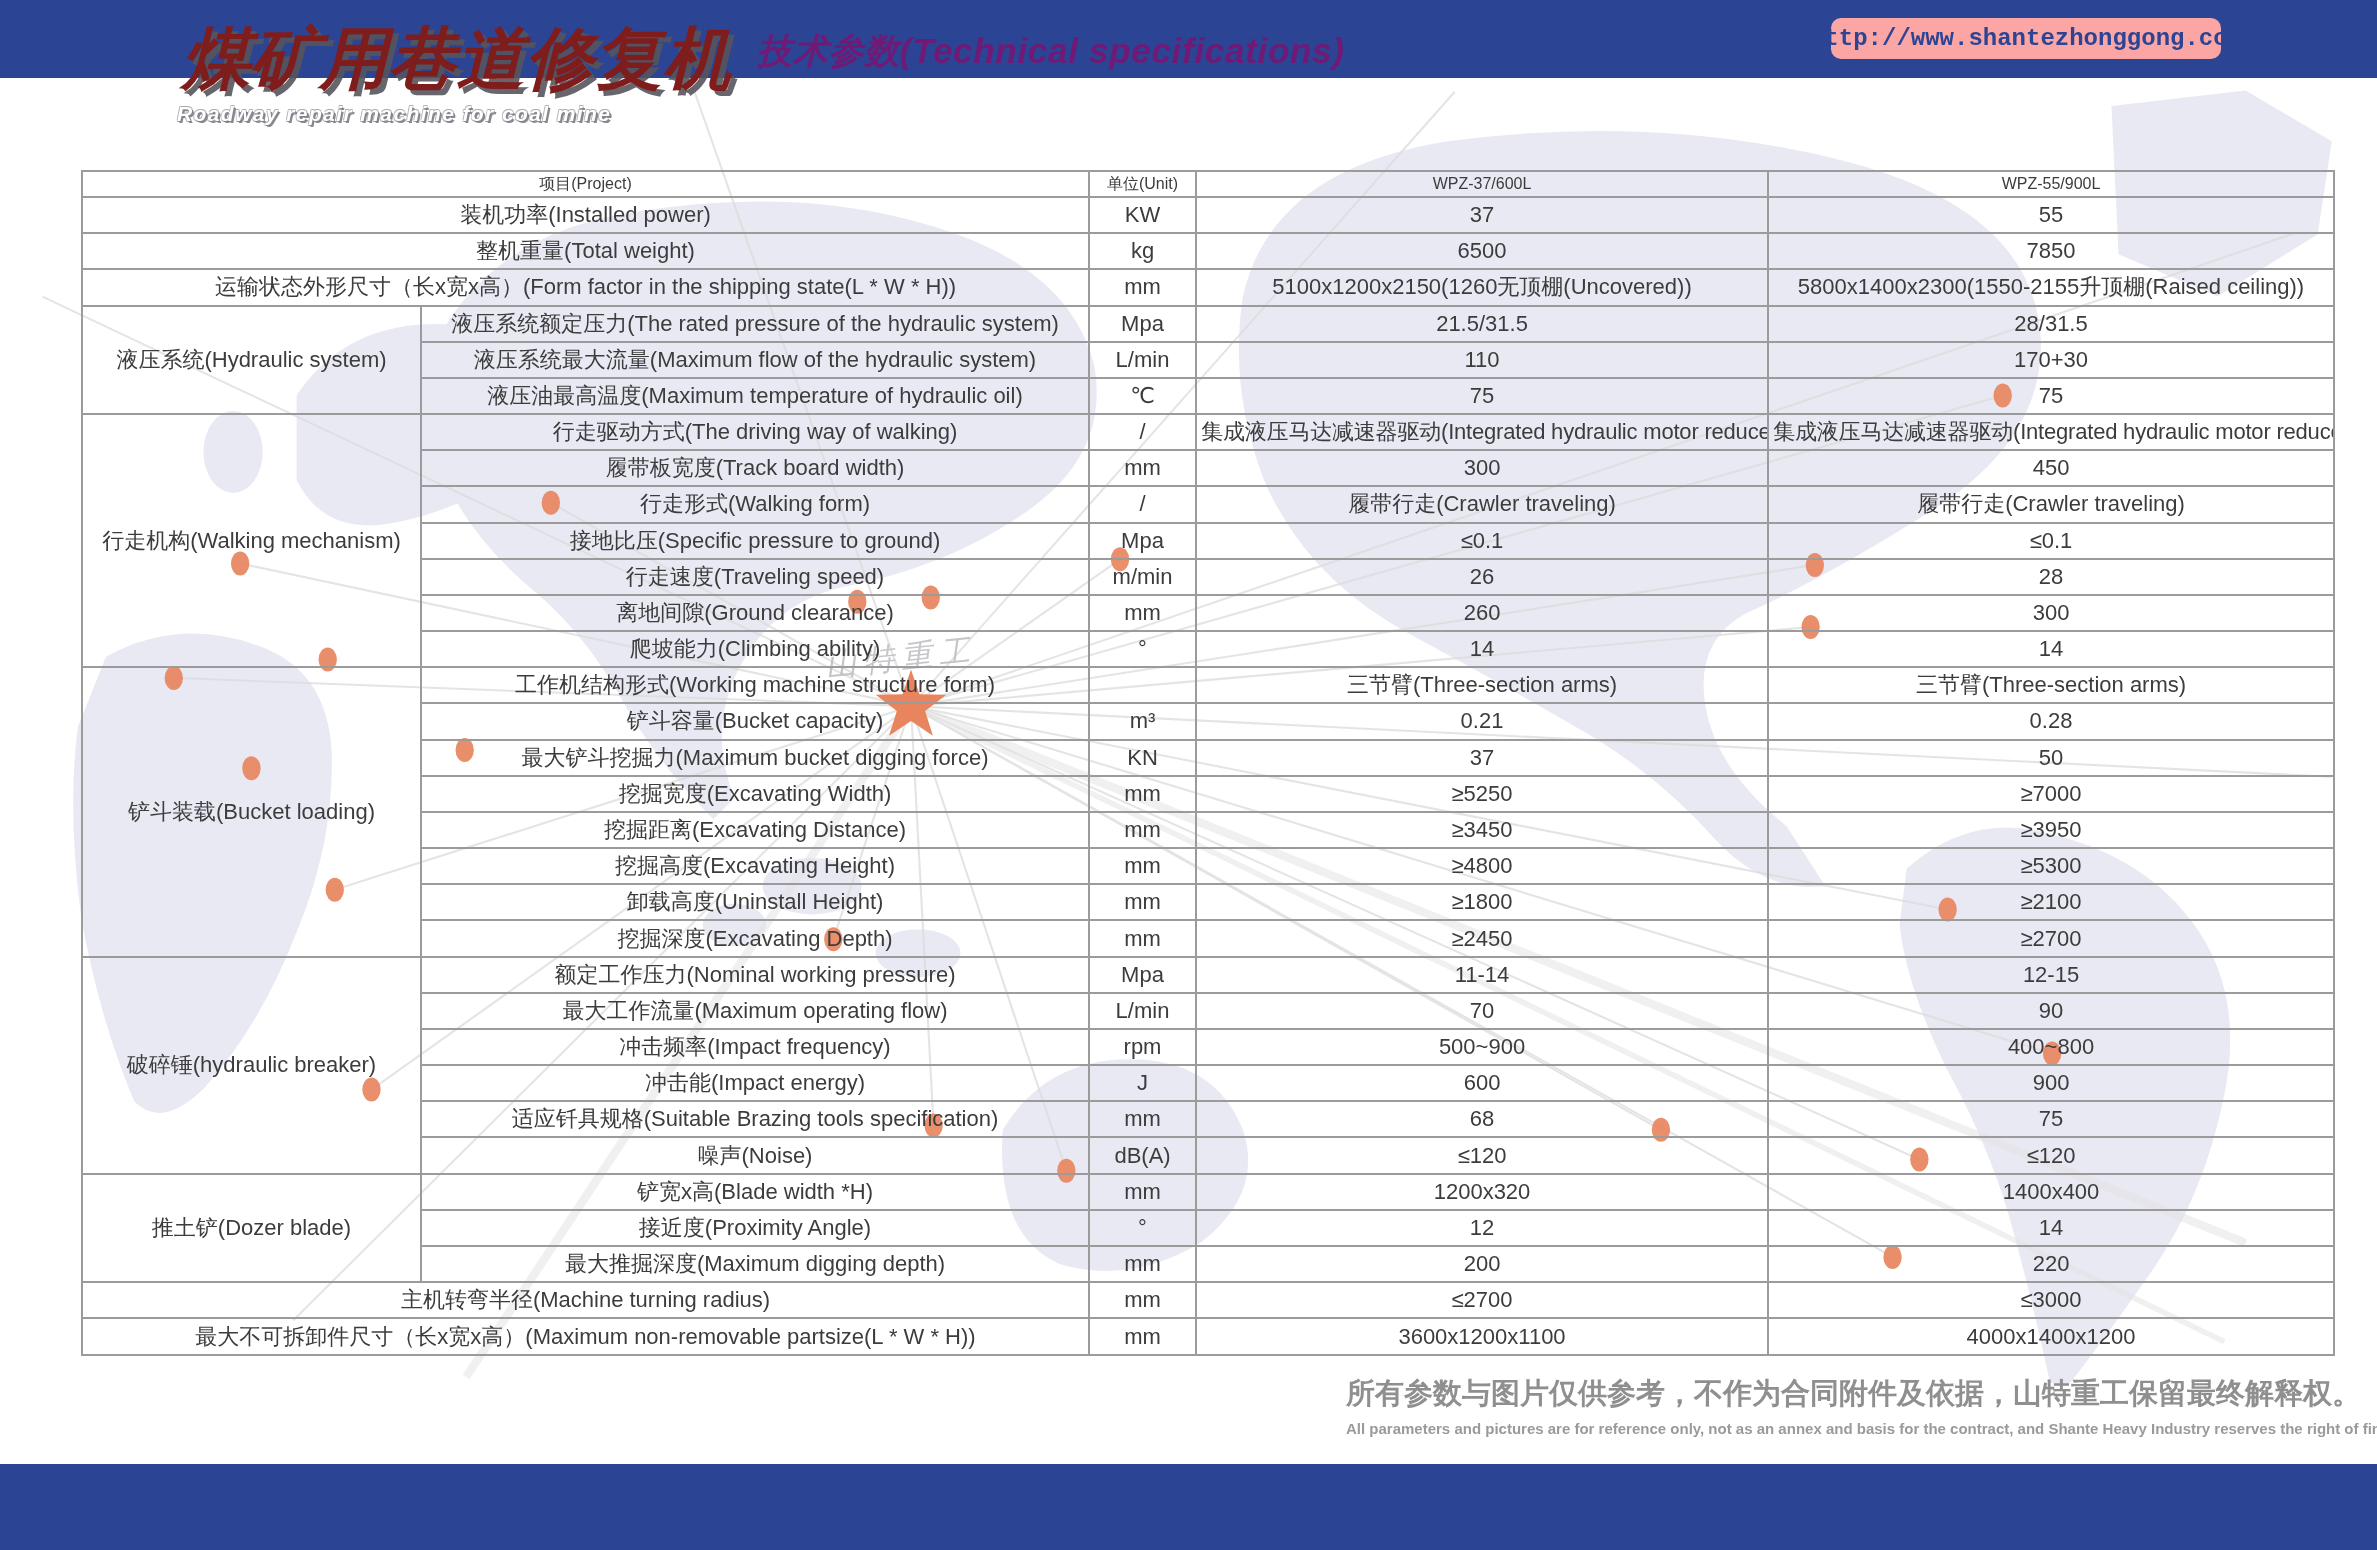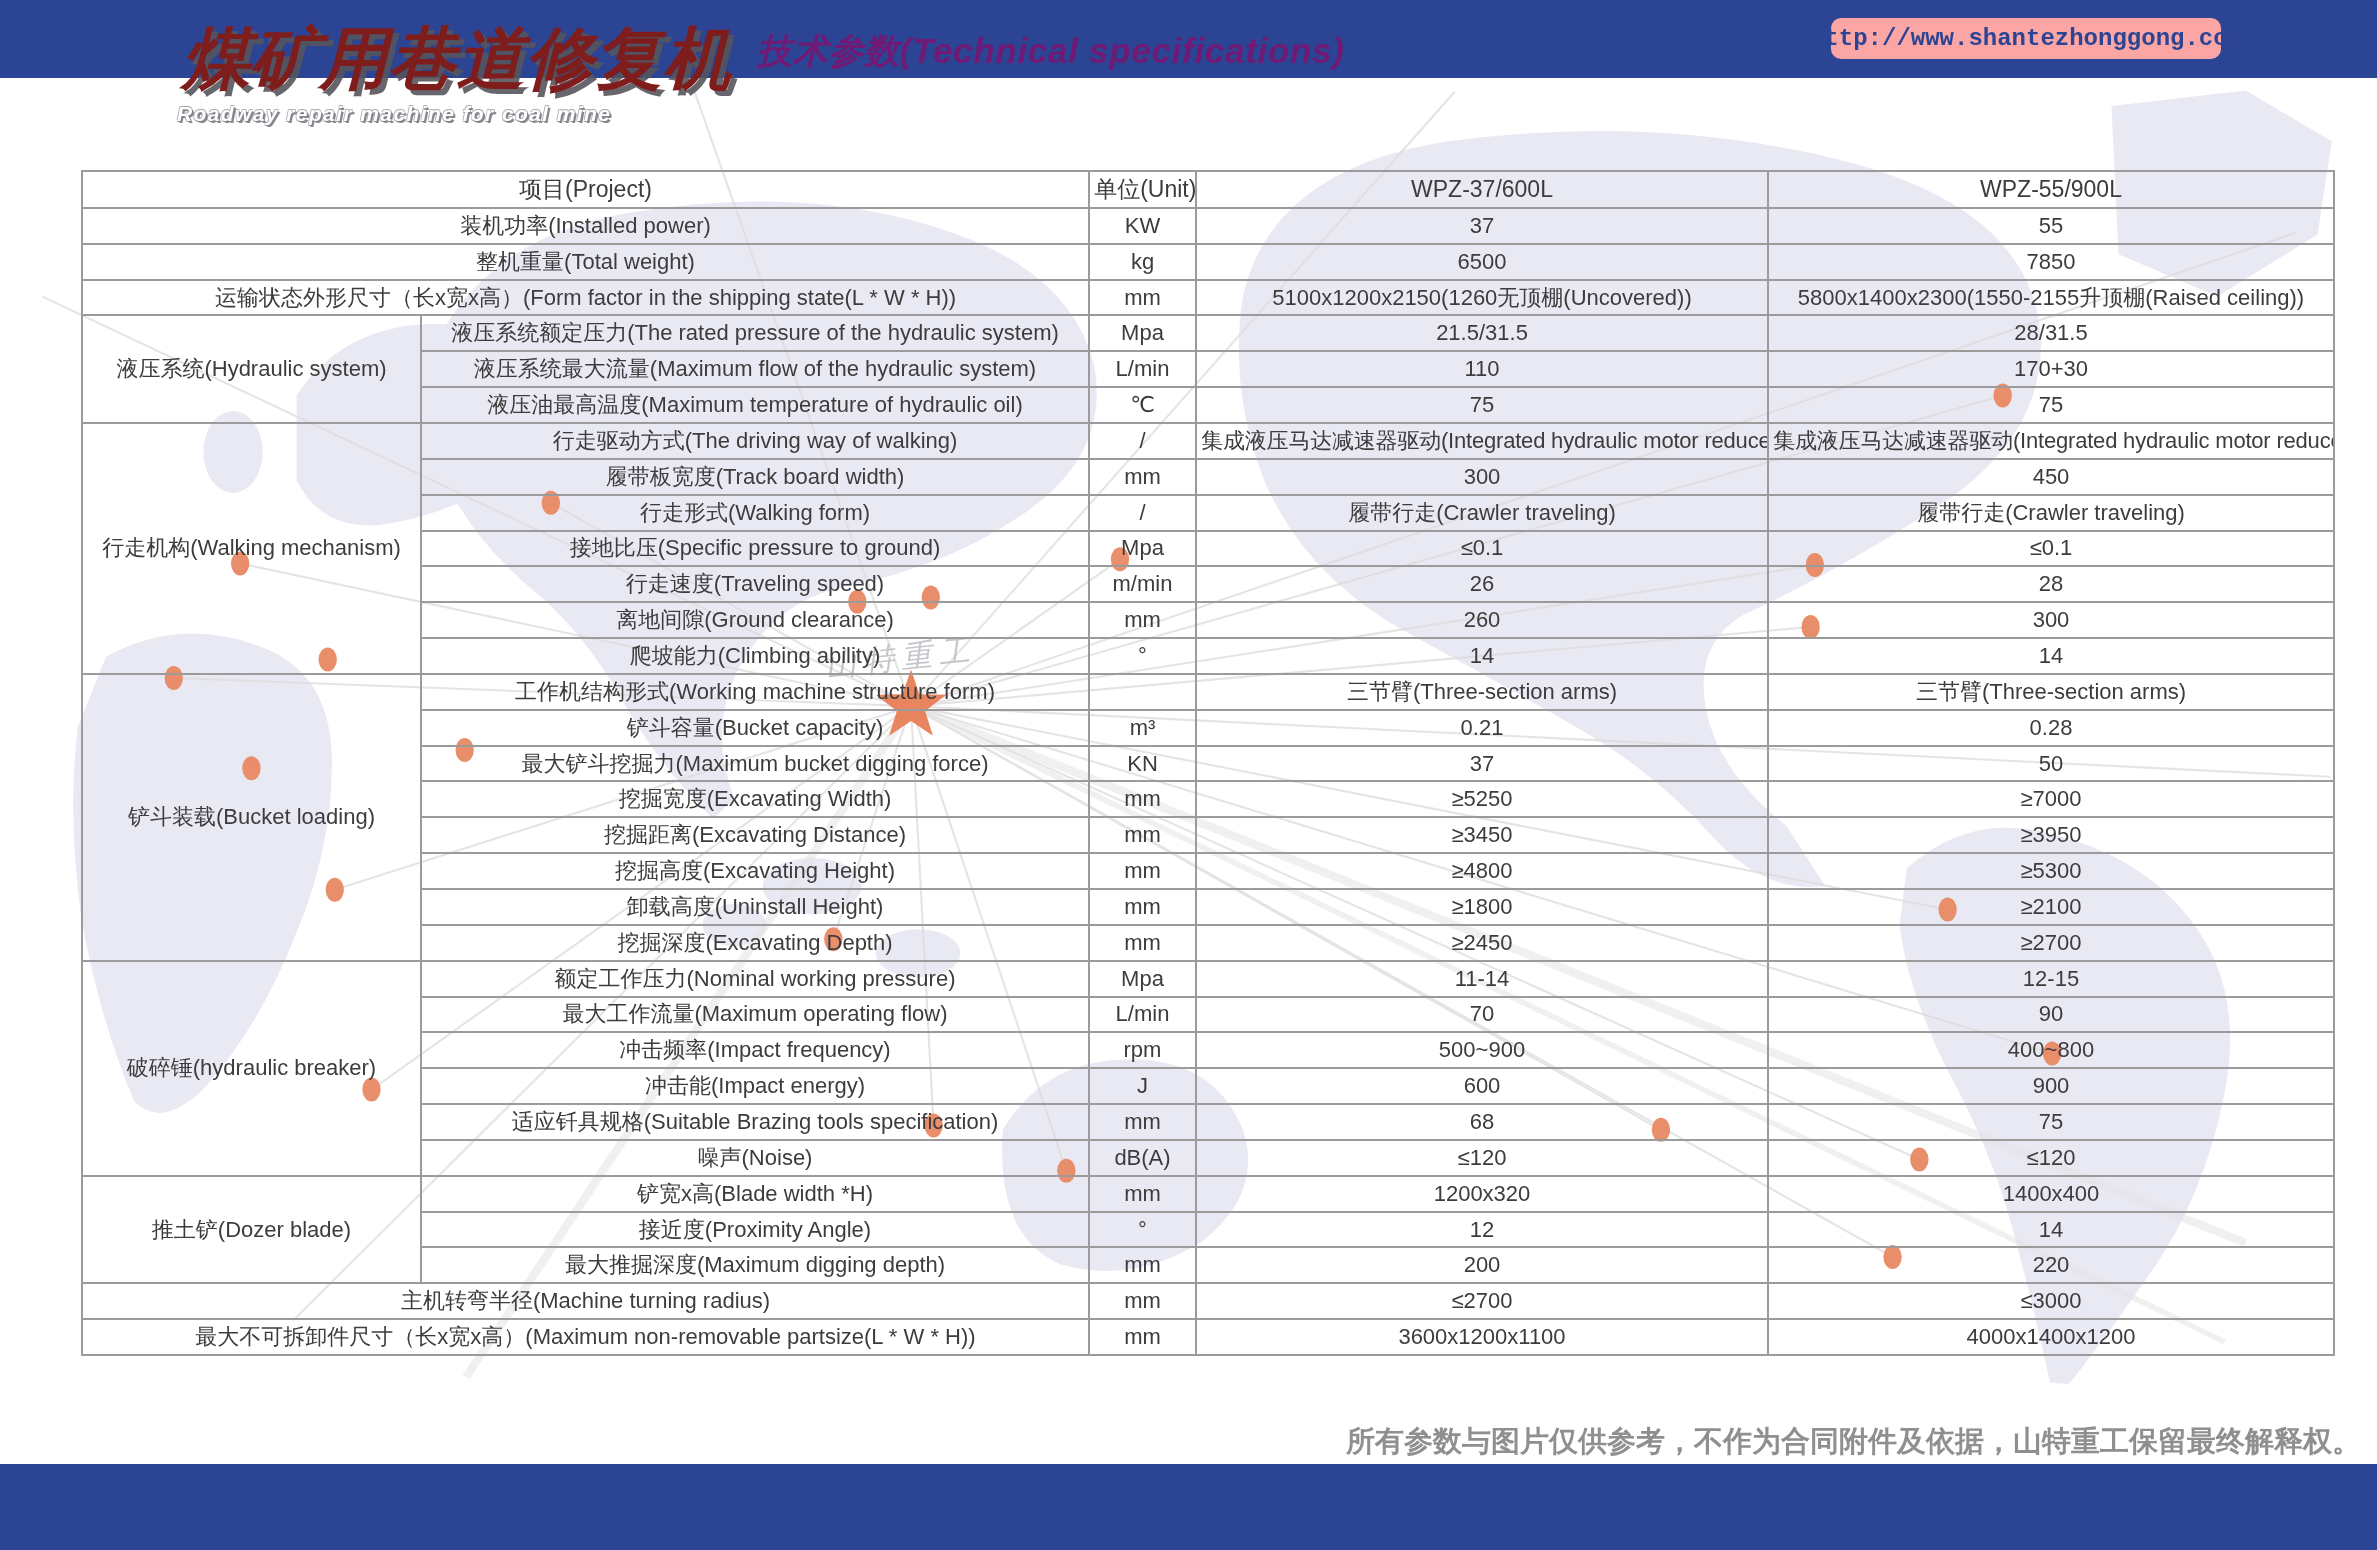--- a/index.html
+++ b/index.html
@@ -44,27 +44,27 @@
   .spec-table{
     position:absolute;left:81px;top:170px;width:2253px;height:1186px;z-index:2;
     border-collapse:collapse;table-layout:fixed;background:transparent;
   }
   .spec-table th,.spec-table td{
     border-left:2.1px solid #9b9b9b;border-right:2.1px solid #9b9b9b;
     border-top:2.8px solid #9b9b9b;border-bottom:2.8px solid #9b9b9b;
     text-align:center;vertical-align:middle;padding:0 4.2px;overflow:hidden;
     color:#3c3c3c;font-size:22px;font-weight:normal;white-space:nowrap;
   }
-  .spec-table th{font-size:23px;font-weight:500;}
+  .spec-table th{font-size:16px;font-weight:500;}
   .lbl-left{text-align:left;padding-left:97px;}
   .sm{font-size:16.6px;letter-spacing:-0.2px;}
   .mid{font-size:19px;margin-left:19px;}
   
   .footer{position:absolute;left:1346px;top:1374px;width:893px;text-align:center;z-index:2;}
-  .footer-cn{font-size:29px;font-weight:bold;color:#8f8f8f;white-space:nowrap;margin-top:48px;}
+  .footer-cn{font-size:29px;font-weight:bold;color:#8f8f8f;white-space:nowrap;}
   .footer-en{margin-top:5.7px;font-size:15px;font-weight:bold;color:#9a9a9a;white-space:nowrap;}
   .bottom-band{position:absolute;left:0;top:1464px;width:2377px;height:86px;background:#2c4494;z-index:3;}
 </style>
 </head>
 <body>
 
 <svg class="map" viewBox="0 0 3366 2195" xmlns="http://www.w3.org/2000/svg">
   <g fill="#e9e9f4" stroke="none">
     <path d="M2990,150 L3180,128 L3302,200 L3282,332 L3140,420 L3000,360 Z"></path>
     <path d="M1760,420 Q1800,240 2050,200 Q2350,160 2620,230 Q2880,300 2890,480 Q2895,620 2740,720 Q2600,810 2470,870 Q2400,910 2415,1000 Q2430,1090 2530,1170 L2585,1255 Q2500,1265 2430,1190 Q2350,1100 2250,1040 Q2130,970 2000,900 Q1850,820 1790,680 Q1740,550 1760,420 Z"></path>

